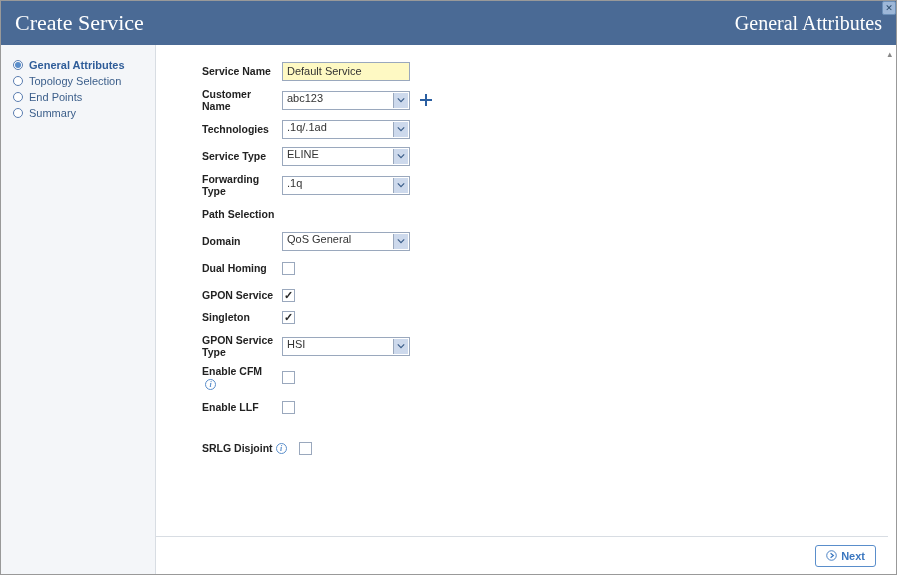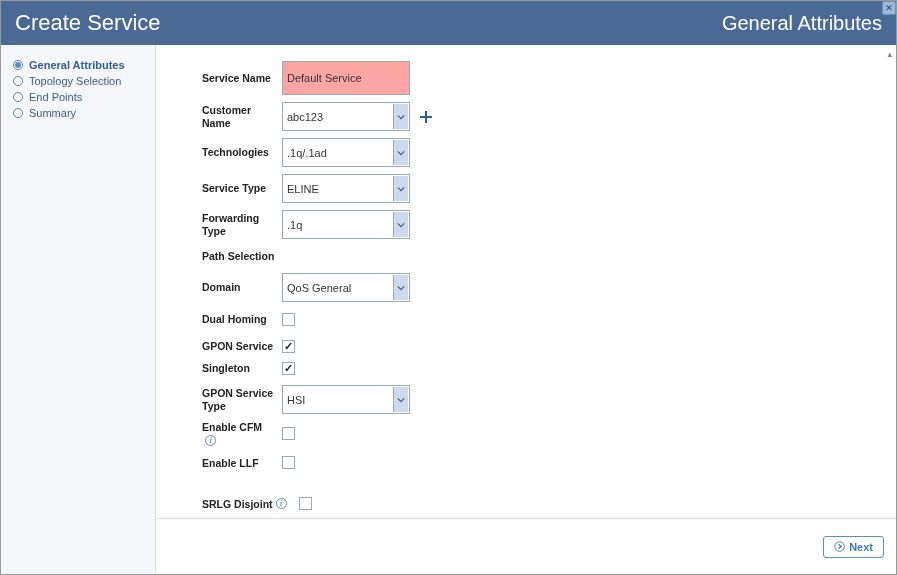--- a/index.html
+++ b/index.html
@@ -1,43 +1,43 @@
 <!DOCTYPE html>
 <html><head>
 <meta charset="utf-8">
 <style>
   * { box-sizing: border-box; }
   html, body { margin:0; padding:0; font-family: Arial, Helvetica, sans-serif; font-size:11px; color:#333; background:#fff;}
   .window { width:897px; height:575px; border:1px solid #999; position:relative; background:#fff; }
   .close-btn { position:absolute; top:0; right:0; width:14px; height:14px; background:#9db7d8; border:1px solid #6b8fb8; border-radius:2px; display:flex; align-items:center; justify-content:center; font-size:9px; color:#2a4a6a; cursor:pointer; z-index:5;}
-  .titlebar { background:#4a6a95; height:44px; display:flex; align-items:center; justify-content:space-between; padding:0 14px; color:#fff; }
+  .titlebar { background:#4a6a95; height:44px; display:flex; align-items:center; justify-content:space-between; padding:0 14px; color:#fff;font-family:Liberation Serif, serif; }
   .titlebar .left { font-size:22px; font-weight:normal; }
   .titlebar .right { font-size:20px; font-weight:normal; }
   .body { position:absolute; top:44px; bottom:0; left:0; right:0; display:flex; }
   .sidebar { width:155px; background:#f4f6f9; border-right:1px solid #d8dde3; padding:12px 10px 10px 12px; }
   .wiz-item { display:flex; align-items:center; gap:6px; padding:2px 0; font-size:11px; color:#3b5e8a; cursor:pointer;}
   .wiz-bullet { width:10px; height:10px; border:1px solid #5a7db0; border-radius:50%; display:inline-block; position:relative; background:#fff;}
   .wiz-item.active .wiz-bullet::after { content:""; position:absolute; top:1px; left:1px; right:1px; bottom:1px; border-radius:50%; background:#5a8ecb;}
   .wiz-item.active .wiz-label { font-weight:bold; color:#2f5d99;}
   .main { flex:1; position:relative; overflow:auto; }
   .scroll-indicator { position:absolute; top:4px; right:4px; font-size:9px; color:#888; }
   .form-area { padding:16px 20px 10px 46px; }
   .row { display:flex; align-items:center; margin-bottom:7px; min-height:20px;}
   .row-label { width:80px; font-weight:bold; font-size:10.5px; color:#222; padding-right:6px; line-height:1.15;}
-  .text-input { width:128px; height:34px; border:1px solid #9aa8bd; padding:0 4px; font-size:11px; color:#333; background:#fca5a5;}
-  .select-wrap { position:relative; width:128px; height:29px; border:1px solid #9aa8bd; background:#fff; display:flex; align-items:center; padding:0 4px; font-size:11px; color:#333; cursor:pointer;}
+  .text-input { width:128px; height:19px; border:1px solid #9aa8bd; padding:0 4px; font-size:11px; color:#333; background:#fef9c3;}
+  .select-wrap { position:relative; width:128px; height:19px; border:1px solid #9aa8bd; background:#fff; display:flex; padding:0 4px; font-size:11px; color:#333; cursor:pointer;}
   .select-wrap .arrow { position:absolute; right:1px; top:1px; bottom:1px; width:15px; background:#cdd9ec; border-left:1px solid #9aa8bd; display:flex; align-items:center; justify-content:center;}
   .select-wrap .arrow svg { width:8px; height:8px; }
   .checkbox { width:13px; height:13px; border:1px solid #9aa8bd; background:#fff; display:inline-flex; align-items:center; justify-content:center; cursor:pointer;}
   .checkbox.checked::after { content:"✓"; font-size:11px; line-height:11px; color:#2a2a2a; font-weight:bold;}
   .plus-btn { margin-left:8px; color:#2b5fa1; cursor:pointer; display:inline-flex; }
   .plus-btn svg { width:16px; height:16px; }
   .info-icon { width:11px; height:11px; border:1px solid #5a8ecb; border-radius:50%; display:inline-flex; align-items:center; justify-content:center; font-size:8px; color:#5a8ecb; margin-left:3px; font-family:"Times New Roman", serif; font-style:italic; font-weight:bold; vertical-align:middle; cursor:default;}
   .section-break { height:14px; }
-  .footer { position:absolute; left:155px; right:0; bottom:0; height:56px; border-top:1px solid #d8dde3; background:#fff; display:flex; align-items:center; justify-content:flex-end; padding:0 12px;}
+  .footer { position:absolute; left:155px; right:8px; bottom:0; height:38px; border-top:1px solid #d8dde3; background:#fff; display:flex; align-items:center; justify-content:flex-end; padding:0 12px;}
   .next-btn { border:1px solid #5a8ecb; border-radius:3px; background:#fff; color:#3b77bf; font-size:11px; font-weight:bold; padding:4px 10px; display:inline-flex; align-items:center; gap:4px; cursor:pointer;}
   .next-btn svg { width:11px; height:11px; }
 </style>
 </head>
 <body>
 
 <div class="window">
 
   <div class="close-btn">
     <span>✕</span>

